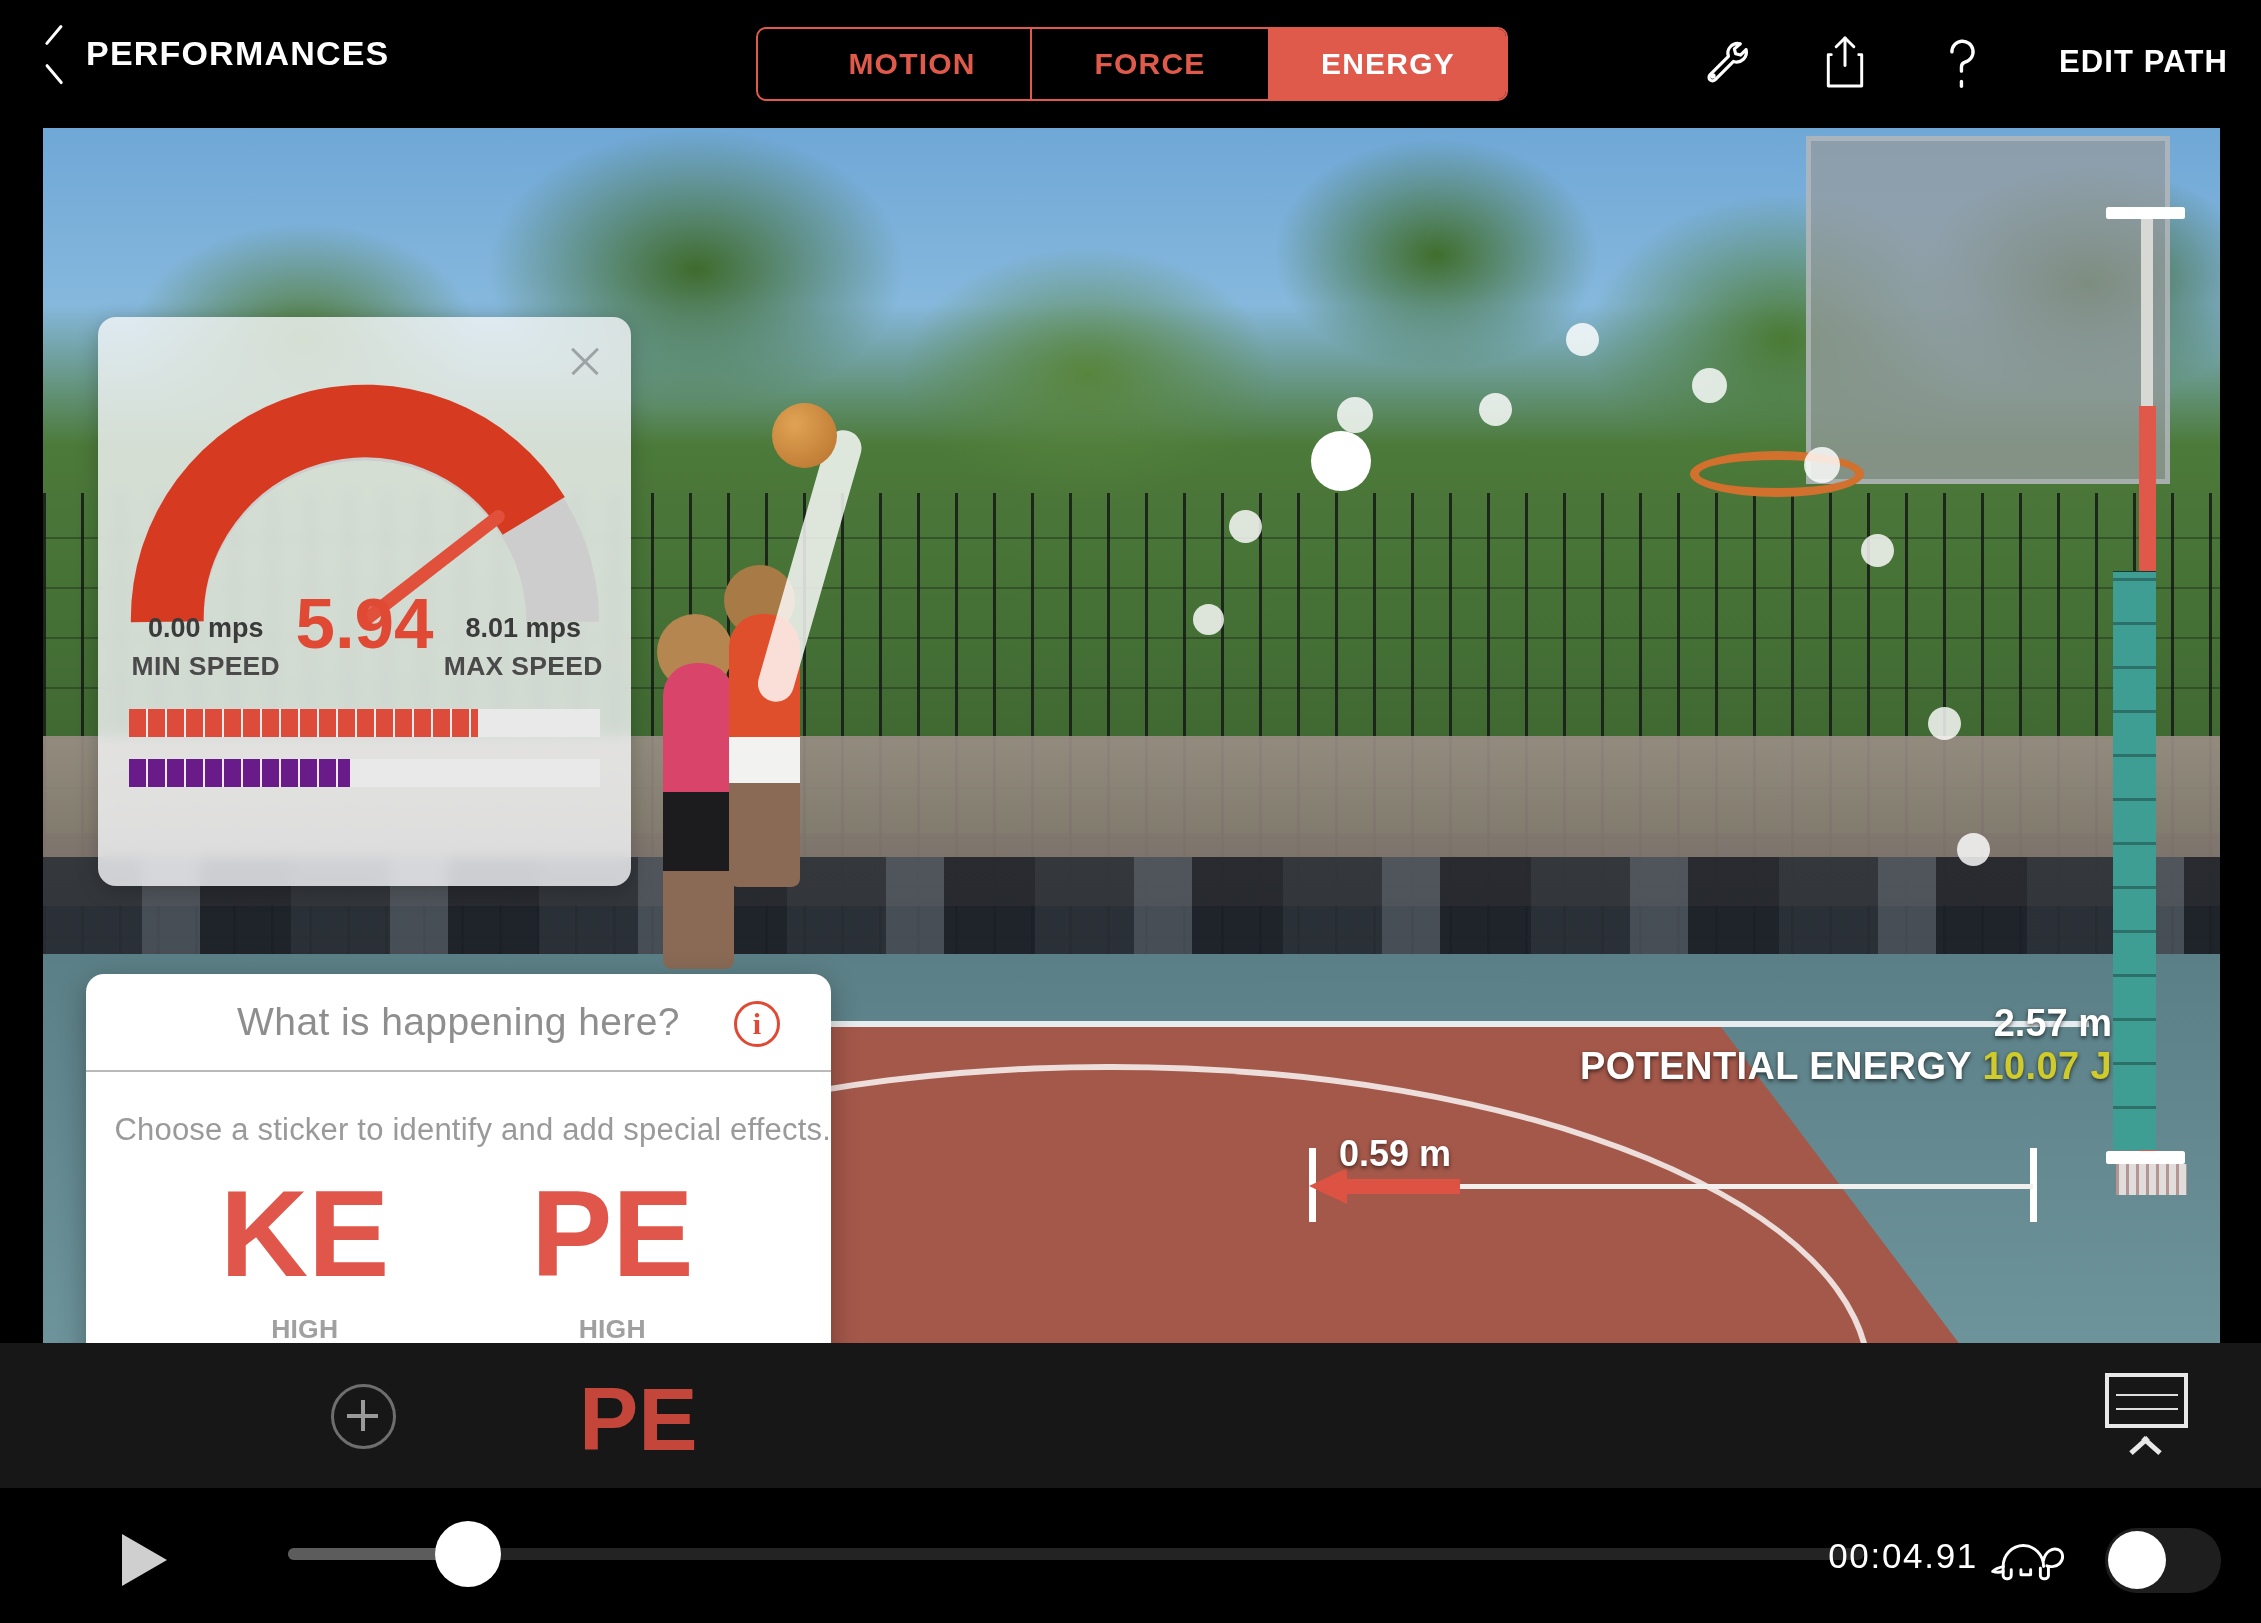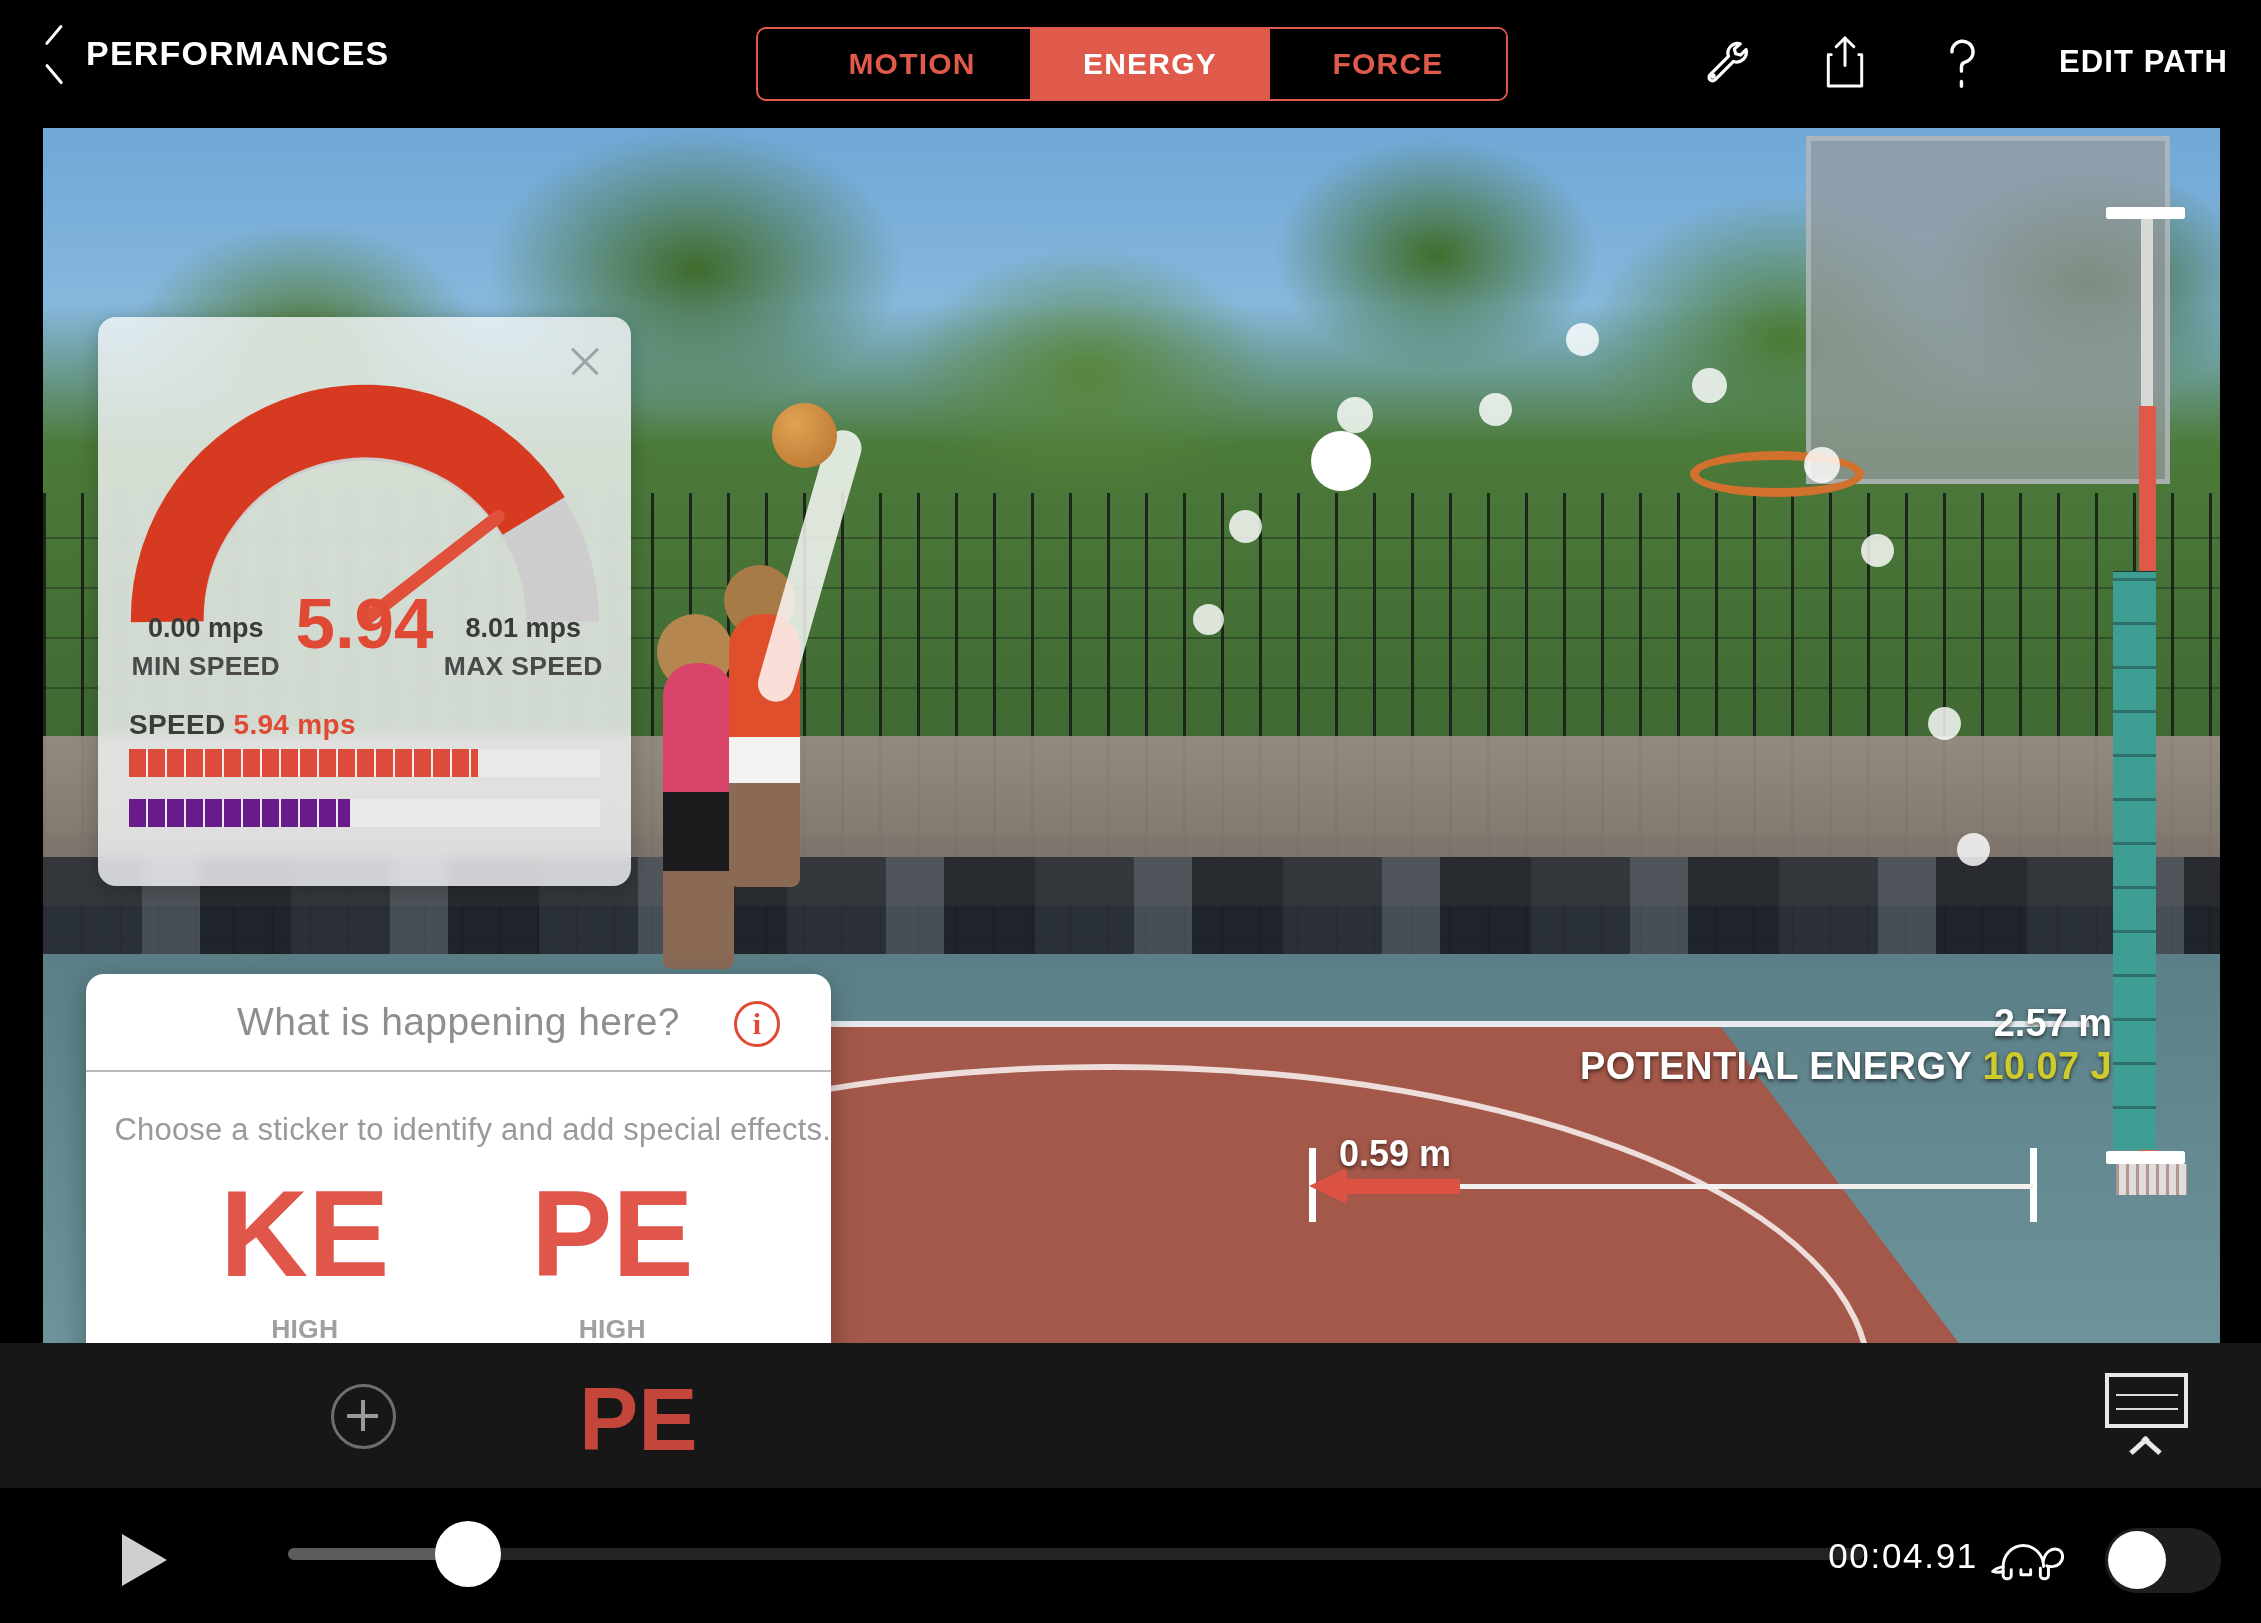--- a/index.html
+++ b/index.html
@@ -388,22 +388,22 @@
 
   <div class="topbar">
 
     <div class="back-group">
       <div class="chev-back"></div>
       <span class="back-label">PERFORMANCES</span>
     </div>
 
     <div class="segmented">
       <div class="seg">MOTION</div>
+      <div class="seg">FORCE</div>
       <div class="seg active">ENERGY</div>
-      <div class="seg">FORCE</div>
     </div>
 
     <div class="tool-icons">
       <div class="ticon">
         <svg width="51" height="51" viewBox="0 0 24 24" fill="none" stroke="#fff" stroke-width="1.5" stroke-linecap="round" stroke-linejoin="round">
           <path d="M18.5 3.2a4.6 4.6 0 0 0-5.6 5.9L4.2 17.8a1.7 1.7 0 0 0 2.4 2.4l8.7-8.7a4.6 4.6 0 0 0 5.9-5.6l-2.6 2.6-2.3-.6-.6-2.3z"></path>
           <circle cx="5.6" cy="18.4" r=".55" fill="#fff"></circle>
         </svg>
       </div>
       <div class="ticon">
@@ -498,24 +498,20 @@
       <div class="gauge-min">
         <div class="g-num">0.00 mps</div>
         <div class="g-cap">MIN SPEED</div>
       </div>
       <div class="gauge-max">
         <div class="g-num">8.01 mps</div>
         <div class="g-cap">MAX SPEED</div>
       </div>
 
       <div class="bars">
-        <div class="bar-head">
-          <span>SPEED</span>
-          <span class="v-red">5.94 mps</span>
-        </div>
         <div class="bar-track">
           <div class="bar-fill red" style="width:74%"></div>
         </div>
 
         <div class="bar-track">
           <div class="bar-fill purple" style="width:47%"></div>
         </div>
       </div>
     </div>
 

